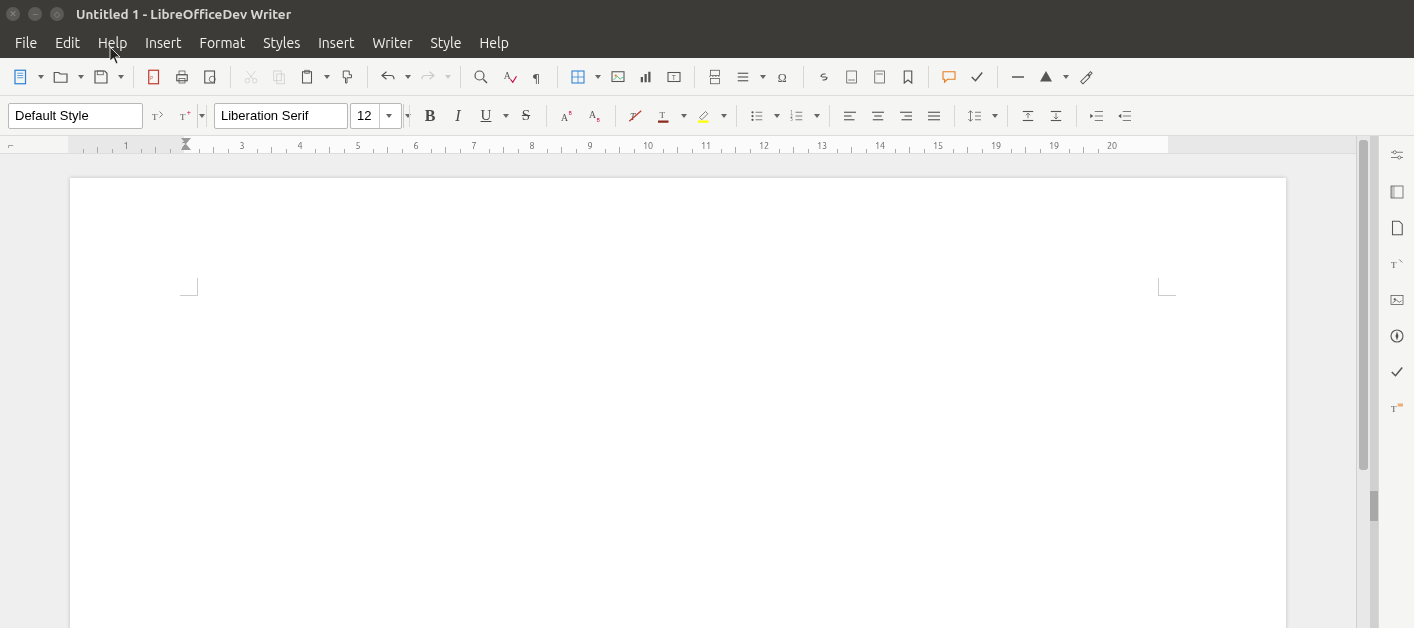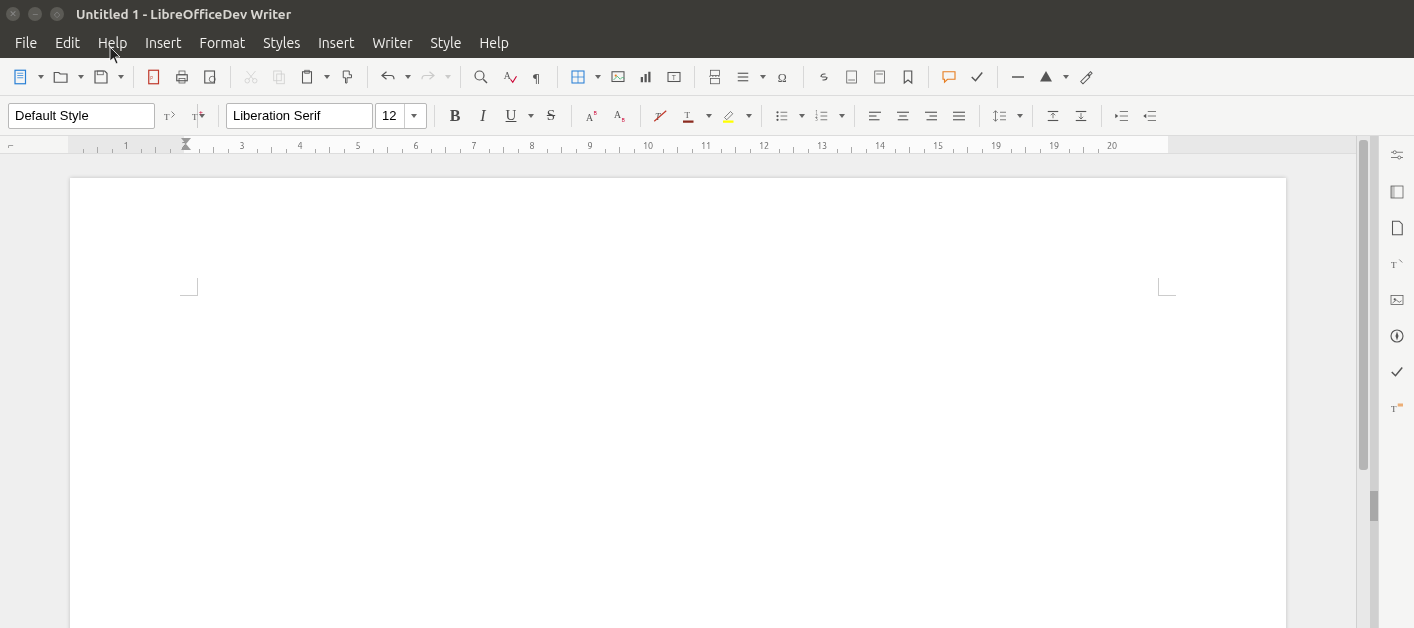--- a/index.html
+++ b/index.html
@@ -500,42 +500,42 @@
       </svg>
     </div>
   <div class="tb-btn">
     <svg viewBox="0 0 24 24">
         <path d="M5 18 L14 9 L17 12 L8 21 Z M15 8 L18 5 L20 7 L17 10 Z" fill="none" stroke="#555" stroke-width="1.4"></path>
       </svg>
   </div>
 </div>
 
 <div class="format-bar">
-  <div class="combo" style="width:147px;">
+  <div class="combo" style="width:135px;">
     <input value="Default Style" style="">
     <div class="drop">
         <svg viewBox="0 0 8 8" width="8" height="8">
           <path d="M1 2 L4 6 L7 2 Z" fill="#666"></path>
         </svg>
       </div>
   </div>
   <div class="fb-btn">
     <svg viewBox="0 0 24 24">
         <text x="4" y="17" font-size="12" fill="#555" font-family="serif">T</text>
         <path d="M14 6 L18 10 L14 14" fill="none" stroke="#555"></path>
       </svg>
   </div>
   <div class="fb-btn">
     <svg viewBox="0 0 24 24">
         <text x="4" y="17" font-size="12" fill="#555" font-family="serif">T</text>
         <text x="13" y="11" font-size="10" fill="#c03">+</text>
       </svg>
   </div>
   <div class="sep"></div>
-  <div class="combo" style="width:147px;">
+  <div class="combo" style="width:134px;">
     <input value="Liberation Serif" style="">
     <div class="drop">
         <svg viewBox="0 0 8 8" width="8" height="8">
           <path d="M1 2 L4 6 L7 2 Z" fill="#666"></path>
         </svg>
       </div>
   </div>
   <div class="combo" style="width:52px;">
     <input style="width: 28px;" value="12">
     <div class="drop">

